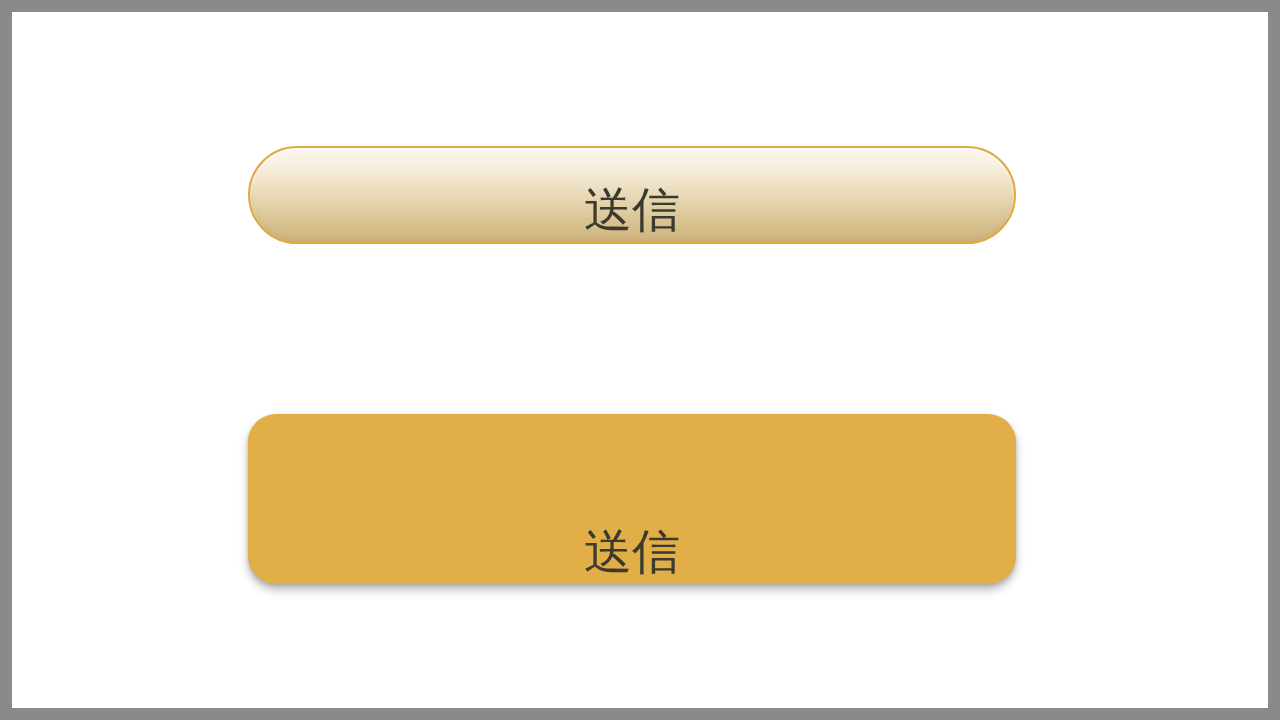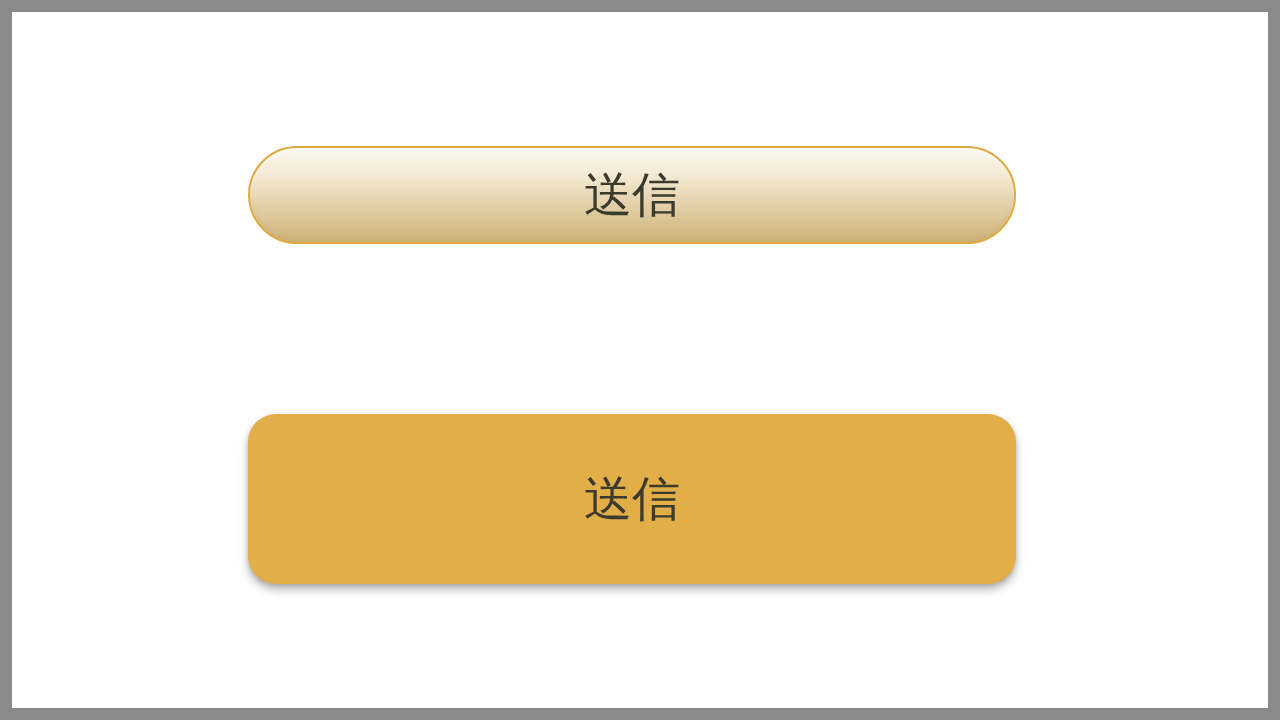--- a/index.html
+++ b/index.html
@@ -20,21 +20,21 @@
       width: 1256px;
       height: 696px;
       background: #ffffff;
       position: relative;
     }
     .btn {
       position: absolute;
       left: 236px;
       width: 768px;
       display: flex;
-      align-items: center;
+      align-items: flex-end;
       justify-content: center;
       font-size: 48px;
       font-weight: 400;
       color: #3a3a2e;
       cursor: pointer;
       user-select: none;
     }
     .btn-pill {
       top: 134px;
       height: 98px;

